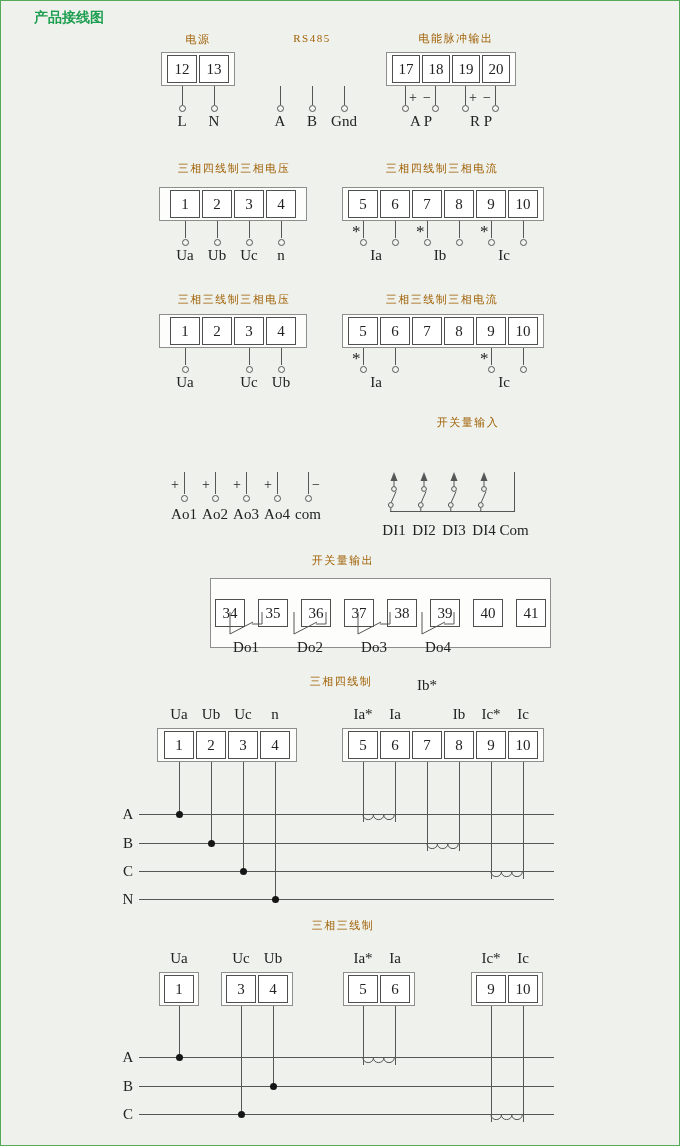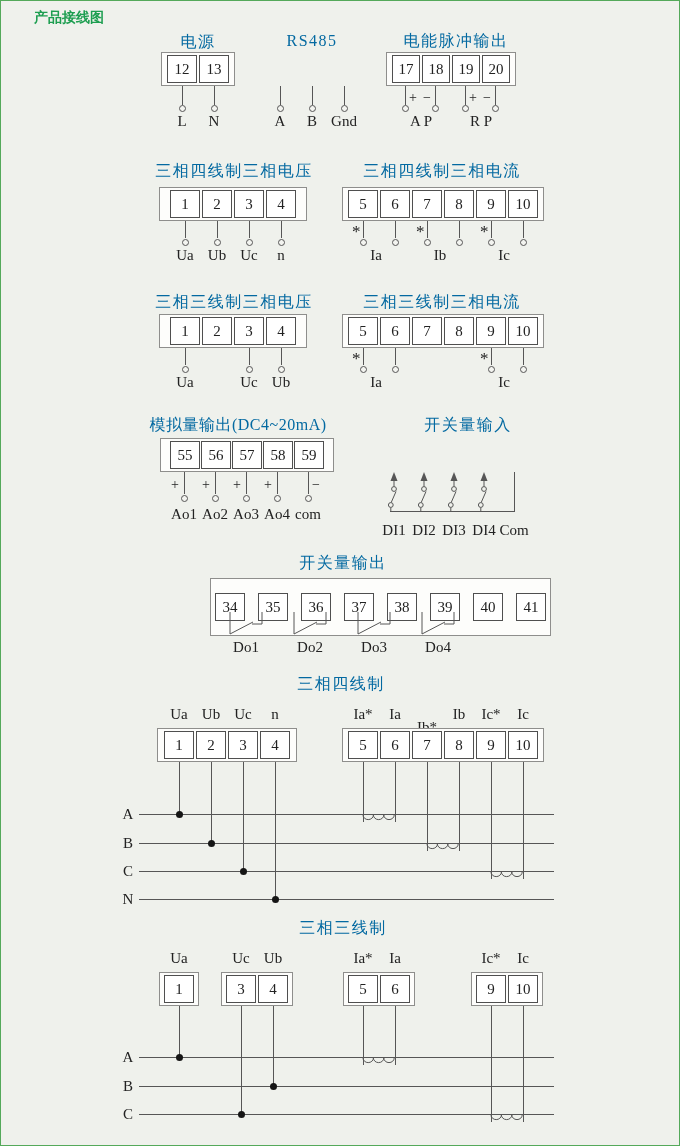--- a/index.html
+++ b/index.html
@@ -1,22 +1,22 @@
 <!DOCTYPE html>
 <html><head>
 <meta charset="utf-8">
 <style>
   html,body{margin:0;padding:0;background:#e4e6e1;}
   .canvas{position:relative;width:680px;height:1146px;background:#eff1ec;border:1px solid #54a95a;
           box-sizing:border-box;overflow:hidden;
           font-family:"Liberation Serif","DejaVu Serif",serif;color:#222;}
   .ptitle{position:absolute;font-family:"Liberation Sans","DejaVu Sans",sans-serif;
           font-weight:bold;font-size:14px;color:#1d9e50;white-space:nowrap;}
-  .gt{position:absolute;transform:translateX(-50%);font-size:16px;letter-spacing:1.5px;
-      white-space:nowrap;color:#0369a1;}
+  .gt{position:absolute;transform:translateX(-50%);font-size:11px;letter-spacing:1.5px;
+      white-space:nowrap;color:#a16207;}
   .strip{position:absolute;display:flex;align-items:center;background:#fdfdfb;
          border:1px solid #8e8e8c;}
   .cl{flex:none;width:28px;height:26px;border:1px solid #4f4f4f;background:#fff;
       text-align:center;line-height:26px;font-size:15px;color:#222;}
   .cl.n{width:26px;}
   .vl{position:absolute;width:1px;background:#565656;}
   .hl{position:absolute;height:1px;background:#565656;}
   .tc{position:absolute;width:5px;height:5px;border:1px solid #565656;border-radius:50%;
       background:#f3f4f0;}
   .dot{position:absolute;width:7px;height:7px;border-radius:50%;background:#151515;}
@@ -159,28 +159,20 @@
   <div class="vl" style="left:522px;top:347px;height:17px"></div>
   <span class="st" style="left:351px;top:351px">*</span>
   <span class="st" style="left:479px;top:351px">*</span>
   <div class="tc" style="left:359px;top:365px"></div>
   <div class="tc" style="left:391px;top:365px"></div>
   <div class="tc" style="left:487px;top:365px"></div>
   <div class="tc" style="left:519px;top:365px"></div>
   <div class="lb" style="left:375px;top:373px">Ia</div>
   <div class="lb" style="left:503px;top:373px">Ic</div>
 
-  <div class="gt" style="left:237px;top:414px;letter-spacing:0.5px">模拟量输出(DC4~20mA)</div>
-  <div class="strip" style="left:159px;top:437px;padding:2px 9px;gap:1px">
-    <div class="cl">55</div>
-    <div class="cl">56</div>
-    <div class="cl">57</div>
-    <div class="cl">58</div>
-    <div class="cl">59</div>
-  </div>
   <div class="vl" style="left:183px;top:471px;height:22px"></div>
   <div class="vl" style="left:214px;top:471px;height:22px"></div>
   <div class="vl" style="left:245px;top:471px;height:22px"></div>
   <div class="vl" style="left:276px;top:471px;height:22px"></div>
   <div class="vl" style="left:307px;top:471px;height:22px"></div>
   <span class="sg" style="left:170px;top:477px">+</span>
   <span class="sg" style="left:201px;top:477px">+</span>
   <span class="sg" style="left:232px;top:477px">+</span>
   <span class="sg" style="left:263px;top:477px">+</span>
   <span class="sg" style="left:311px;top:477px">−</span>
@@ -230,21 +222,21 @@
     </svg>
   <div class="vl" style="left:513px;top:471px;height:40px"></div>
   <div class="hl" style="left:389px;top:510px;width:125px"></div>
   <div class="lb" style="left:393px;top:521px">DI1</div>
   <div class="lb" style="left:423px;top:521px">DI2</div>
   <div class="lb" style="left:453px;top:521px">DI3</div>
   <div class="lb" style="left:483px;top:521px">DI4</div>
   <div class="lb" style="left:513px;top:521px">Com</div>
 
   <div class="gt" style="left:342px;top:552px">开关量输出</div>
-  <div class="strip" style="left:209px;top:577px;padding:14px 4px;gap:13px">
+  <div class="strip" style="left:209px;top:577px;padding:20px 4px;gap:13px">
     <div class="cl">34</div>
     <div class="cl">35</div>
     <div class="cl">36</div>
     <div class="cl">37</div>
     <div class="cl">38</div>
     <div class="cl">39</div>
     <div class="cl">40</div>
     <div class="cl">41</div>
   </div>
   <svg class="svgicon" style="left:228px;top:611px" width="34" height="26" viewBox="0 0 34 26">
@@ -276,21 +268,21 @@
   <div class="lb" style="left:373px;top:638px">Do3</div>
   <div class="lb" style="left:437px;top:638px">Do4</div>
 
   <div class="gt" style="left:340px;top:673px">三相四线制</div>
   <div class="lb" style="left:178px;top:705px">Ua</div>
   <div class="lb" style="left:210px;top:705px">Ub</div>
   <div class="lb" style="left:242px;top:705px">Uc</div>
   <div class="lb" style="left:274px;top:705px">n</div>
   <div class="lb" style="left:362px;top:705px">Ia*</div>
   <div class="lb" style="left:394px;top:705px">Ia</div>
-  <div class="lb" style="left:426px;top:718px">Ib*</div>
+  <div class="lb" style="left:426px;top:676px">Ib*</div>
   <div class="lb" style="left:458px;top:705px">Ib</div>
   <div class="lb" style="left:490px;top:705px">Ic*</div>
   <div class="lb" style="left:522px;top:705px">Ic</div>
   <div class="strip" style="left:156px;top:727px;padding:2px 6px;gap:2px">
     <div class="cl">1</div>
     <div class="cl">2</div>
     <div class="cl">3</div>
     <div class="cl">4</div>
   </div>
   <div class="strip" style="left:341px;top:727px;padding:2px 5px;gap:2px">

